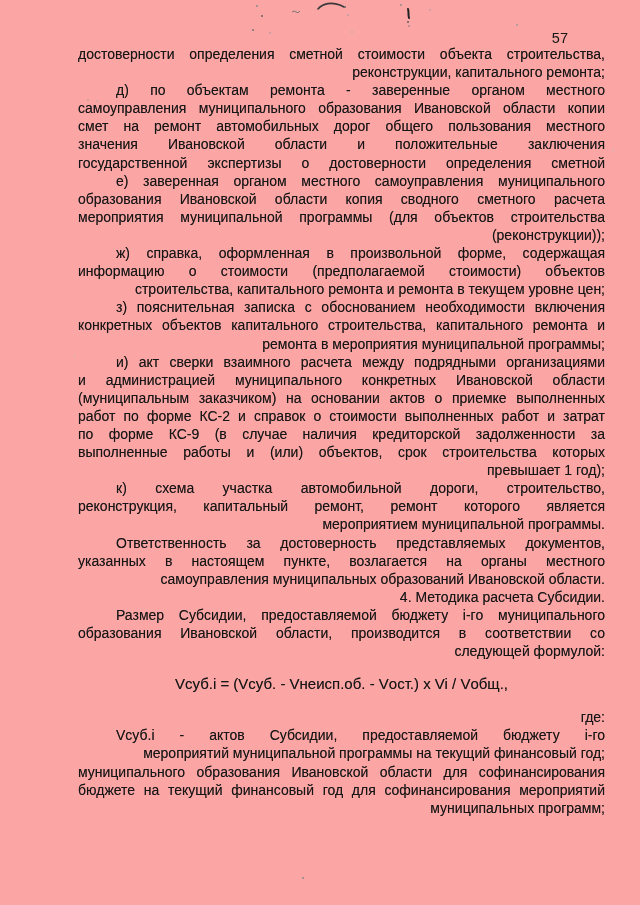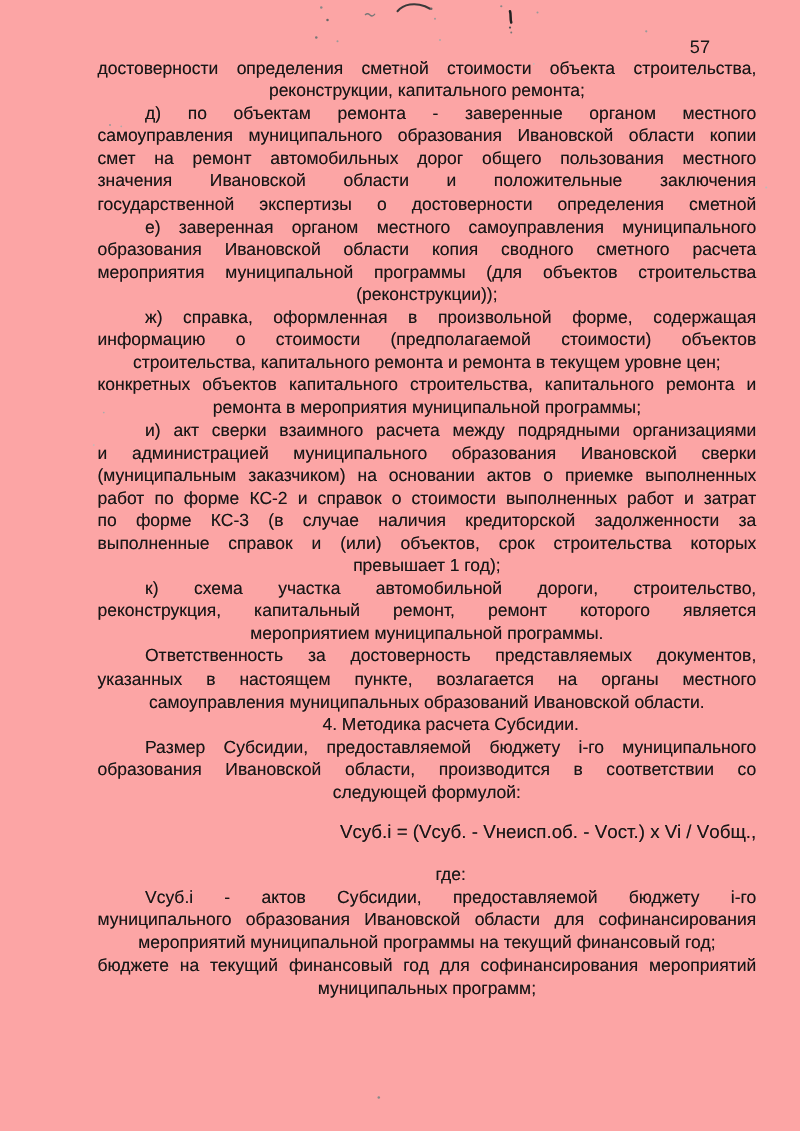--- a/index.html
+++ b/index.html
@@ -22,26 +22,26 @@
     position:absolute;
     left:78px;top:45px;
     width:527px;
   }
   .line{
     font-size:14px;
     line-height:18.1px;
     text-shadow:0 0 .4px rgba(0,0,0,.45);
   }
   .jline{text-align:justify;text-align-last:justify;}
-  .lline{text-align:center;}
+  .lline{text-align:right;}
   .indent{text-indent:38px;}
   .formula{
     font-size:15px;
     line-height:18.1px;
-    text-align:right;
+    text-align:center;
     margin:15px 0 15px 0;
     text-shadow:0 0 .4px rgba(0,0,0,.45);
   }
   .artifacts{
     position:absolute;left:0;top:0;width:640px;height:905px;
     pointer-events:none;
   }
 </style>
 </head>
 <body>
@@ -67,30 +67,31 @@
         <div class="line jline">образования Ивановской области копия сводного сметного расчета</div>
         <div class="line jline">мероприятия муниципальной программы (для объектов строительства</div>
         <div class="line lline">(реконструкции));</div>
       </div>
       <div class="para">
         <div class="line jline indent">ж) справка, оформленная в произвольной форме, содержащая</div>
         <div class="line jline">информацию о стоимости (предполагаемой стоимости) объектов</div>
         <div class="line lline">строительства, капитального ремонта и ремонта в текущем уровне цен;</div>
       </div>
       <div class="para">
+        <div class="line jline indent">з) пояснительная записка с обоснованием необходимости включения</div>
         <div class="line jline">конкретных объектов капитального строительства, капитального ремонта и</div>
         <div class="line lline">ремонта в мероприятия муниципальной программы;</div>
       </div>
       <div class="para">
         <div class="line jline indent">и) акт сверки взаимного расчета между подрядными организациями</div>
-        <div class="line jline">и администрацией муниципального образования Ивановской сверки</div>
+        <div class="line jline">и администрацией муниципального конкретных Ивановской области</div>
         <div class="line jline">(муниципальным заказчиком) на основании актов о приемке выполненных</div>
         <div class="line jline">работ по форме КС-2 и справок о стоимости выполненных работ и затрат</div>
-        <div class="line jline">по форме КС-3 (в случае наличия кредиторской задолженности за</div>
-        <div class="line jline">выполненные справок и (или) объектов, срок строительства которых</div>
+        <div class="line jline">по форме КС-9 (в случае наличия кредиторской задолженности за</div>
+        <div class="line jline">выполненные работы и (или) объектов, срок строительства которых</div>
         <div class="line lline">превышает 1 год);</div>
       </div>
       <div class="para">
         <div class="line jline indent">к) схема участка автомобильной дороги, строительство,</div>
         <div class="line jline">реконструкция, капитальный ремонт, ремонт которого является</div>
         <div class="line lline">мероприятием муниципальной программы.</div>
       </div>
       <div class="para">
         <div class="line jline indent">Ответственность за достоверность представляемых документов,</div>
         <div class="line jline">указанных в настоящем пункте, возлагается на органы местного</div>
@@ -103,22 +104,22 @@
         <div class="line jline indent">Размер Субсидии, предоставляемой бюджету i-го муниципального</div>
         <div class="line jline">образования Ивановской области, производится в соответствии со</div>
         <div class="line lline">следующей формулой:</div>
       </div>
       <div class="formula">Vсуб.i = (Vсуб. - Vнеисп.об. - Vост.) x Vi / Vобщ.,</div>
       <div class="para">
         <div class="line lline indent">где:</div>
       </div>
       <div class="para">
         <div class="line jline indent">Vсуб.i - актов Субсидии, предоставляемой бюджету i-го</div>
+        <div class="line lline">мероприятий муниципальной программы на текущий финансовый год;</div>
         <div class="line jline">муниципального образования Ивановской области для софинансирования</div>
-        <div class="line lline">мероприятий муниципальной программы на текущий финансовый год;</div>
       </div>
       <div class="para">
         <div class="line jline">бюджете на текущий финансовый год для софинансирования мероприятий</div>
         <div class="line lline">муниципальных программ;</div>
       </div>
     </div>
 
   <svg class="artifacts" width="640" height="905" viewBox="0 0 640 905" xmlns="http://www.w3.org/2000/svg">
 
     <path d="M318,9 C323,3 332,2 340,5 L344,7" fill="none" stroke="#3a3a3a" stroke-width="1.6" stroke-linecap="round"></path>

